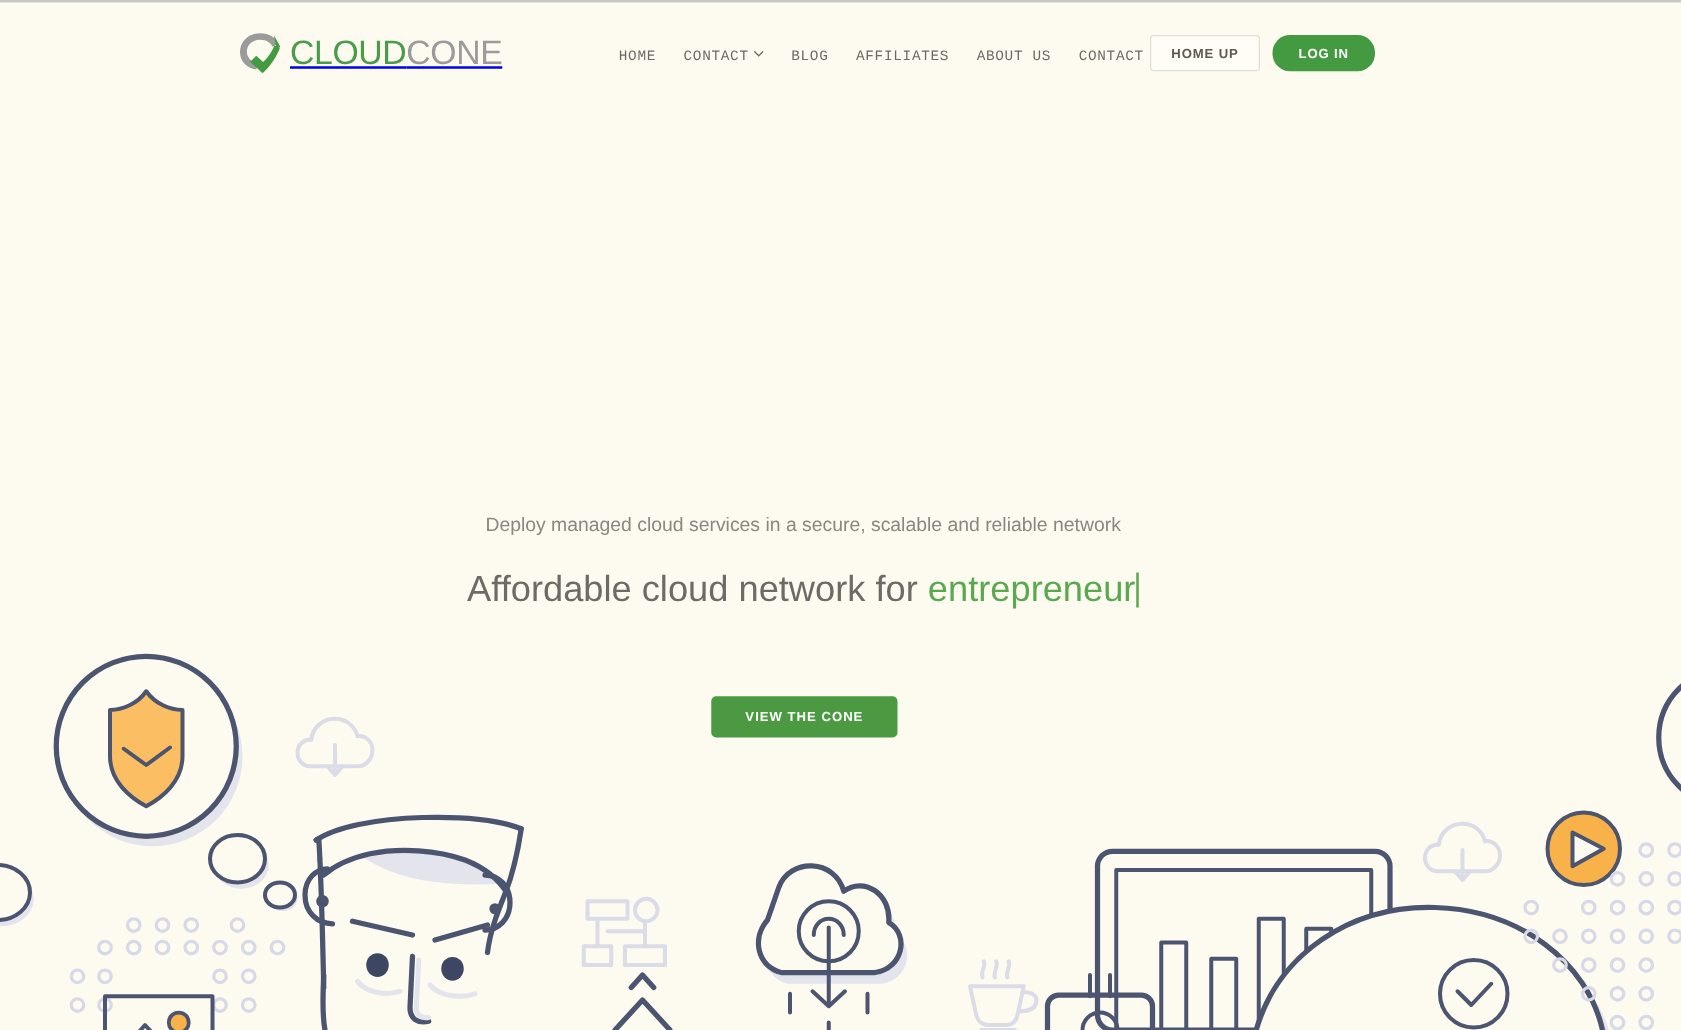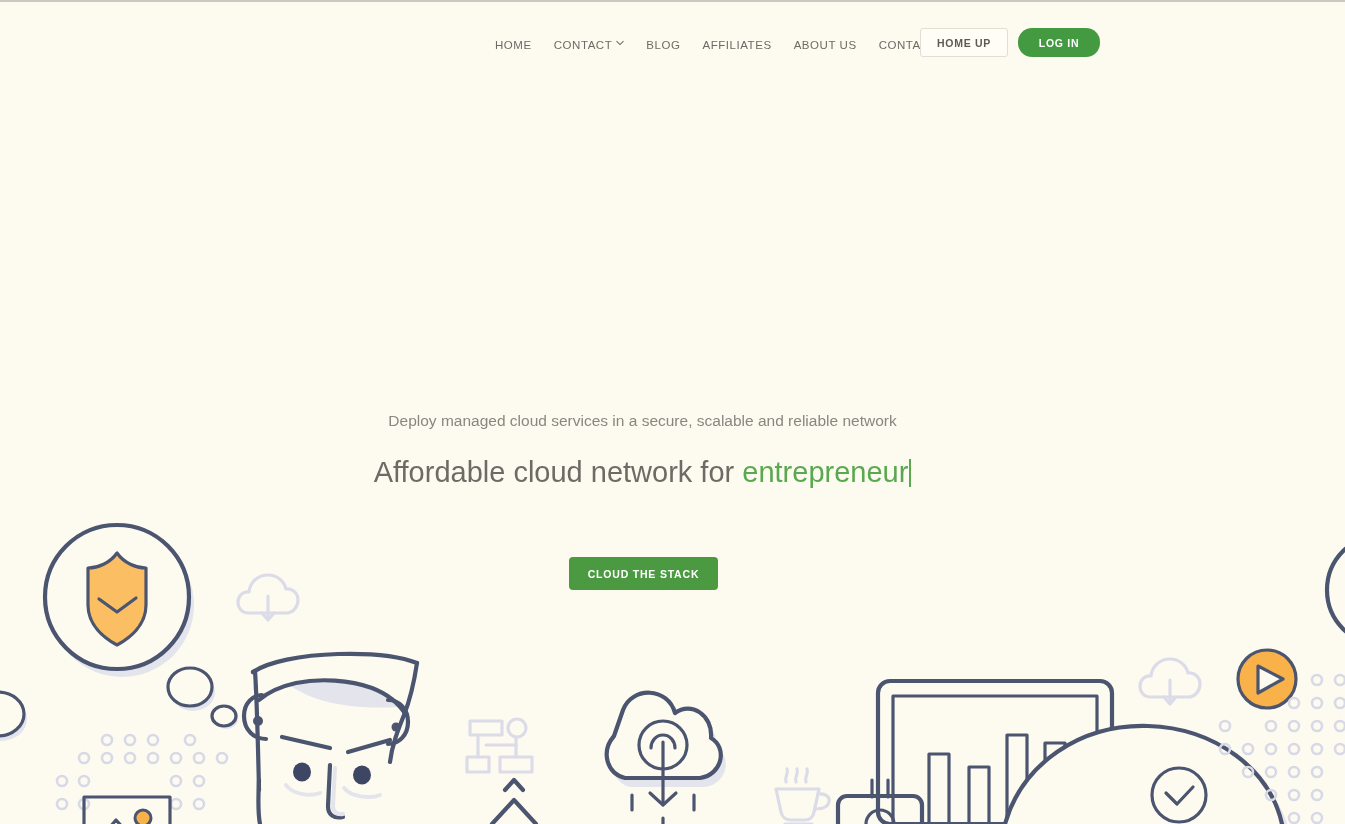--- a/index.html
+++ b/index.html
@@ -31,21 +31,21 @@
   .logo-text .lt-a { color:#4a9c4a; }
   .logo-text .lt-b { color:#9b9b9b; }
 
   .nav {
     position:absolute; left:484px; top:33px;
     display:flex; align-items:center; gap:0;
   }
   .nav-item {
     font-size:11.5px; letter-spacing:0.55px; color:#6d6a66;
     text-decoration:none; padding:0 11px; white-space:nowrap;
-    display:flex; align-items:center; gap:4px; cursor:pointer;
+    display:flex; align-items:center; gap:4px; cursor:pointer;font-family:Liberation Mono, monospace;
   }
   .chev { display:inline-block; width:8px; height:8px; position:relative; top:-2px;}
   .search-btn {
     margin-left:22px; width:20px; height:20px; display:flex;
     align-items:center; justify-content:center; cursor:pointer;
   }
   .btn-signup {
     position:absolute; left:920px; top:26px;
     width:88px; height:29px; border:1px solid #e2ded3; border-radius:3px;
     background:#fffdf6; color:#5c5a57; font-size:10.5px; letter-spacing:0.7px;
@@ -93,20 +93,28 @@
     pointer-events:none;
   }
 </style>
 </head>
 <body>
 
 <div class="top-rule"></div>
 
 <header class="header">
 
+  <a class="logo-wrap" href="#">
+    <svg class="logo-mark" viewBox="0 0 44 40">
+      <path d="M22.5 4.5 C13 4.5 6 11 6 19.5 C6 27 11.5 32.5 19 33.5 L20.5 28.5 C15.5 27.8 11.5 24 11.5 19.3 C11.5 14 16 9.8 22.3 9.8 C27 9.8 30.5 12 32 15.3 L36.8 12.8 C34.2 7.8 29 4.5 22.5 4.5 Z" fill="#9b9b9b"></path>
+      <path d="M33.5 14.2 C32 18.5 29 23.5 24.5 27.5 L19 22.5 L14.2 27.4 L24 36.5 C30.5 31 35.5 23 38 16.2 Z" fill="#449a41"></path>
+      <path d="M33 5.8 L38.2 15.4 L35.2 16.7 Z" fill="#449a41"></path>
+    </svg>
+    <span class="logo-text"><span class="lt-a">CLOUD</span><span class="lt-b">CONE</span></span>
+  </a>
 
   <nav class="nav">
     <a class="nav-item" href="#">
         <span>HOME</span>
       </a>
     <a class="nav-item" href="#">
         <span>CONTACT</span>
       <svg class="chev" viewBox="0 0 10 10">
           <path d="M1 3 L5 7 L9 3" fill="none" stroke="#6d6a66" stroke-width="1.3" stroke-linecap="round"></path>
         </svg>
@@ -131,21 +139,21 @@
     </span>
   </nav>
 
   <button class="btn-signup">HOME UP</button>
   <button class="btn-login">LOG IN</button>
 </header>
 
 <section class="hero">
   <div class="hero-sub">Deploy managed cloud services in a secure, scalable and reliable network</div>
   <h1 class="hero-title"><span>Affordable cloud network for </span><span class="accent">entrepreneur</span><span class="caret"></span></h1>
-  <button class="cta">CLOUD THE STACK</button>
+  <button class="cta">VIEW THE CONE</button>
 </section>
 
 <svg class="illus" viewBox="0 0 1345 824">
   <defs>
     <style>
       .ink   { fill:none; stroke:#4c5570; stroke-width:4.2; stroke-linecap:round; stroke-linejoin:round; }
       .ink-t { fill:none; stroke:#4c5570; stroke-width:3.2; stroke-linecap:round; stroke-linejoin:round; }
       .shad  { fill:#e3e4ec; }
       .ghost { fill:none; stroke:#dcdce8; stroke-width:3.2; stroke-linecap:round; stroke-linejoin:round; }
       .ghostf{ fill:#dcdce8; }

